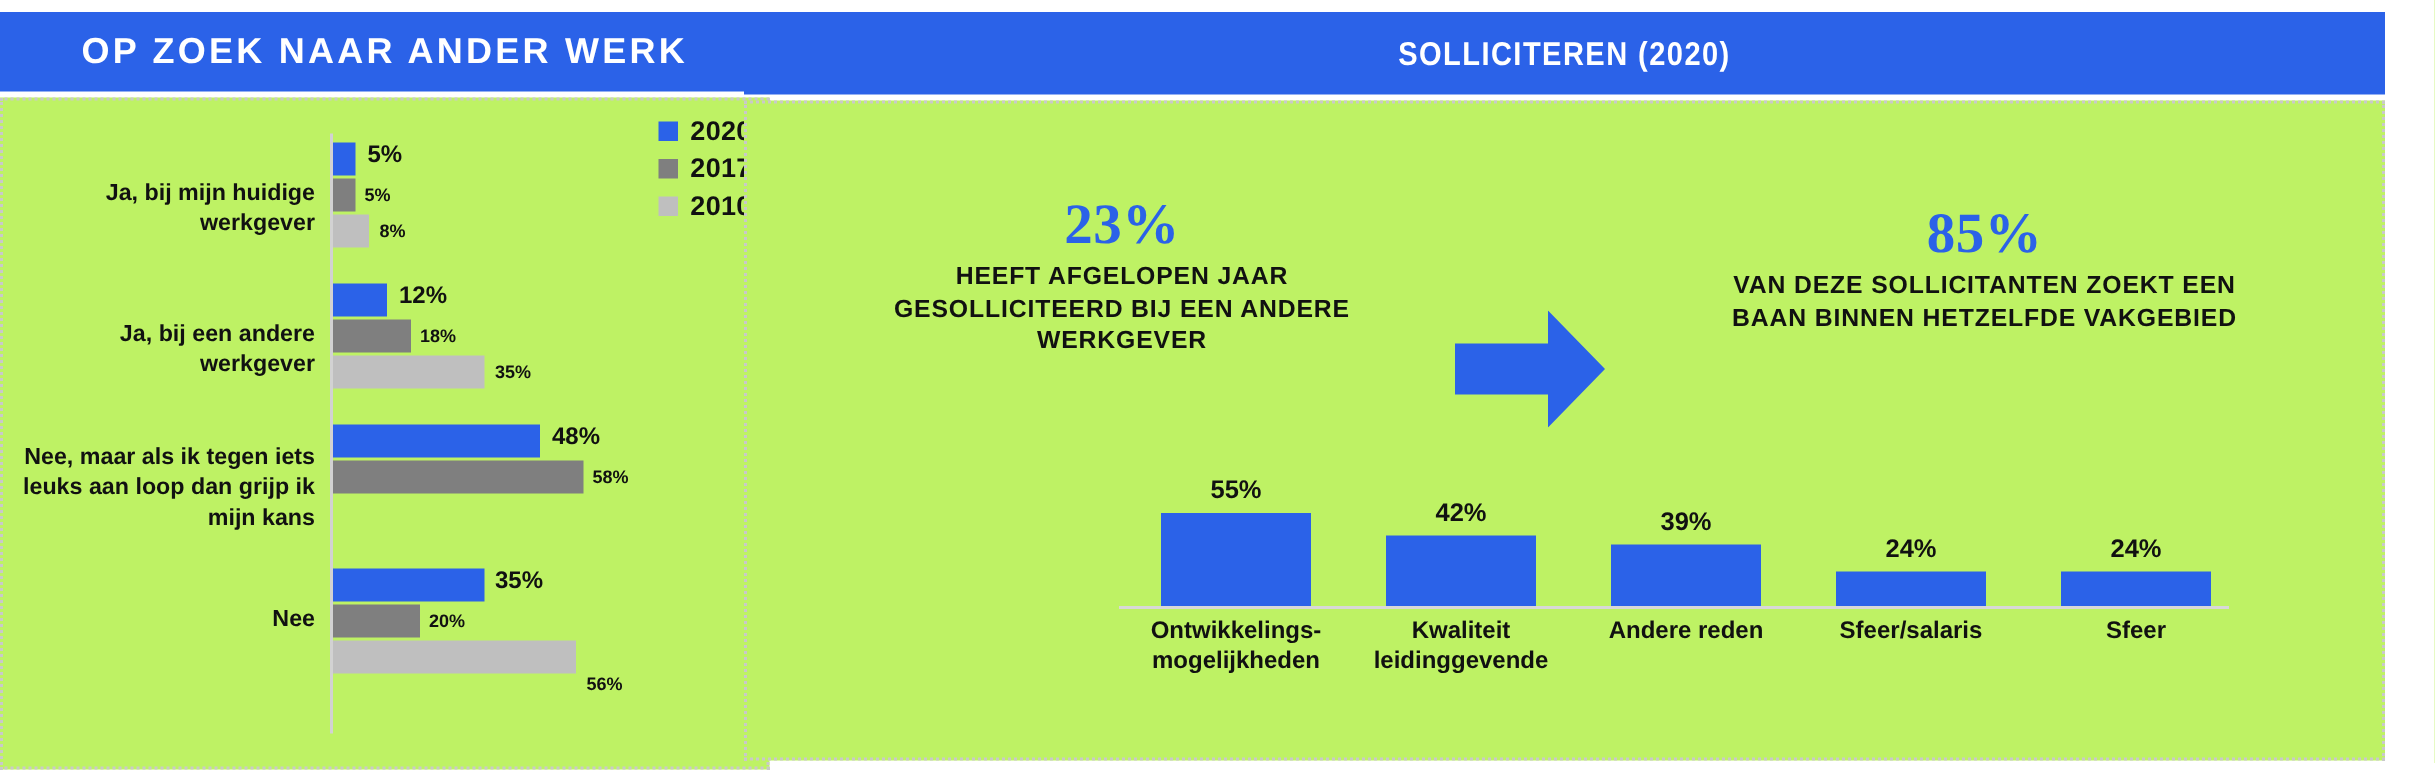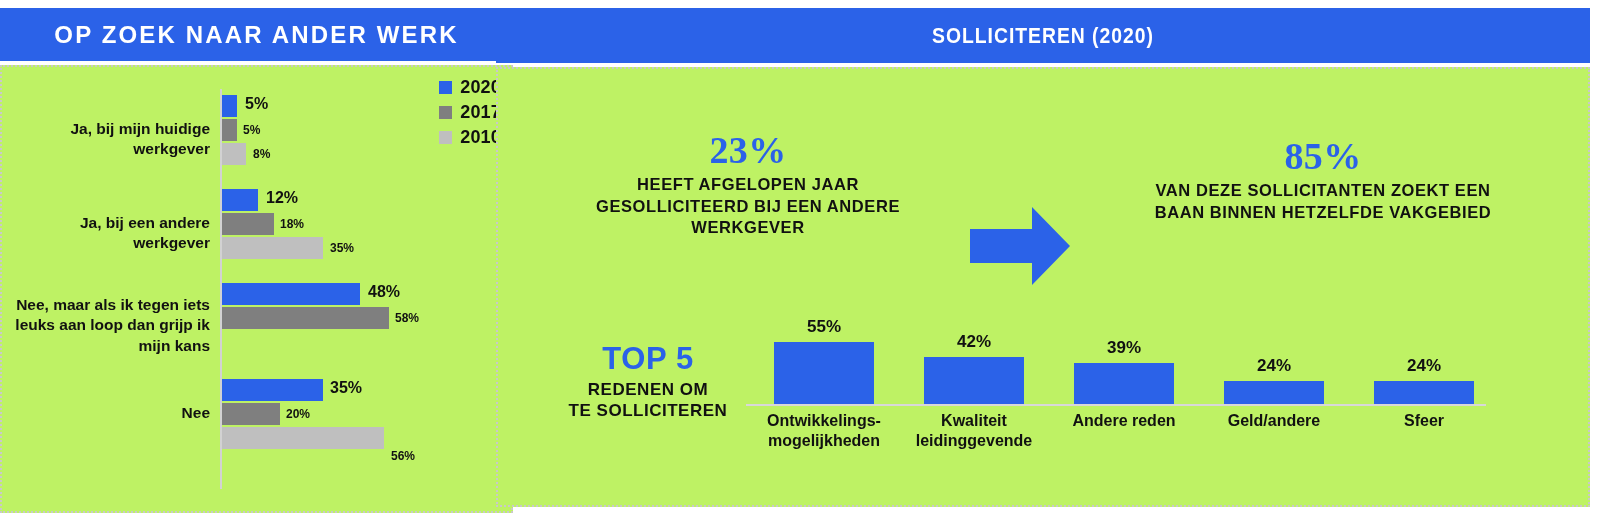--- a/index.html
+++ b/index.html
@@ -179,27 +179,20 @@
       </div>
 
       <div class="stat" style="left:590px;top:68px;width:470px;">
         <div class="stat-num">85%</div>
         <div class="stat-txt">
           <div>VAN DEZE SOLLICITANTEN ZOEKT EEN</div>
           <div>BAAN BINNEN HETZELFDE VAKGEBIED</div>
         </div>
       </div>
 
-      <div class="top5" style="left:40px;top:274px;width:220px;">
-        <div class="top5-h">TOP 5</div>
-        <div class="top5-s">
-          <div>REDENEN OM</div>
-          <div>TE SOLLICITEREN</div>
-        </div>
-      </div>
 
       <div>
         <div class="vbaseline" style="left:248px;top:335px;width:740px;"></div>
 
         <div class="vcol" style="left:256px;top:240px;width:140px;">
           <div class="vval" style="left:0;top:8px;width:140px;">55%</div>
           <div class="vbar" style="left:20px;top:33px;width:100px;height:62px;"></div>
           <div class="vcat" style="left:-10px;top:102px;width:160px;">
             <div>Ontwikkelings-</div>
             <div>mogelijkheden</div>
@@ -220,21 +213,21 @@
           <div class="vbar" style="left:20px;top:54px;width:100px;height:41px;"></div>
           <div class="vcat" style="left:-10px;top:102px;width:160px;">
             <div>Andere reden</div>
           </div>
         </div>
 
         <div class="vcol" style="left:706px;top:240px;width:140px;">
           <div class="vval" style="left:0;top:47px;width:140px;">24%</div>
           <div class="vbar" style="left:20px;top:72px;width:100px;height:23px;"></div>
           <div class="vcat" style="left:-10px;top:102px;width:160px;">
-            <div>Geld/andere</div>
+            <div>Sfeer/salaris</div>
           </div>
         </div>
 
         <div class="vcol" style="left:856px;top:240px;width:140px;">
           <div class="vval" style="left:0;top:47px;width:140px;">24%</div>
           <div class="vbar" style="left:20px;top:72px;width:100px;height:23px;"></div>
           <div class="vcat" style="left:-10px;top:102px;width:160px;">
             <div>Sfeer</div>
           </div>
         </div>

